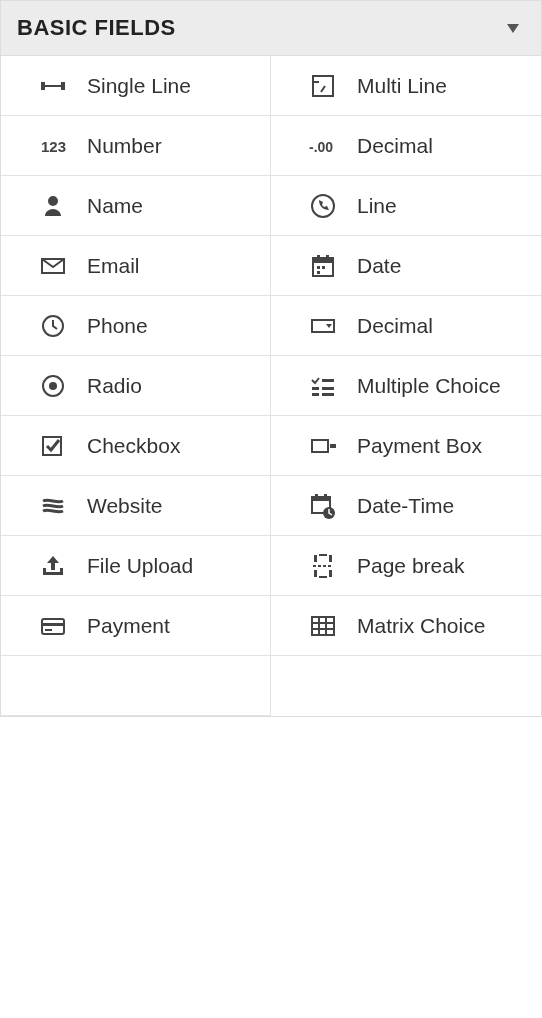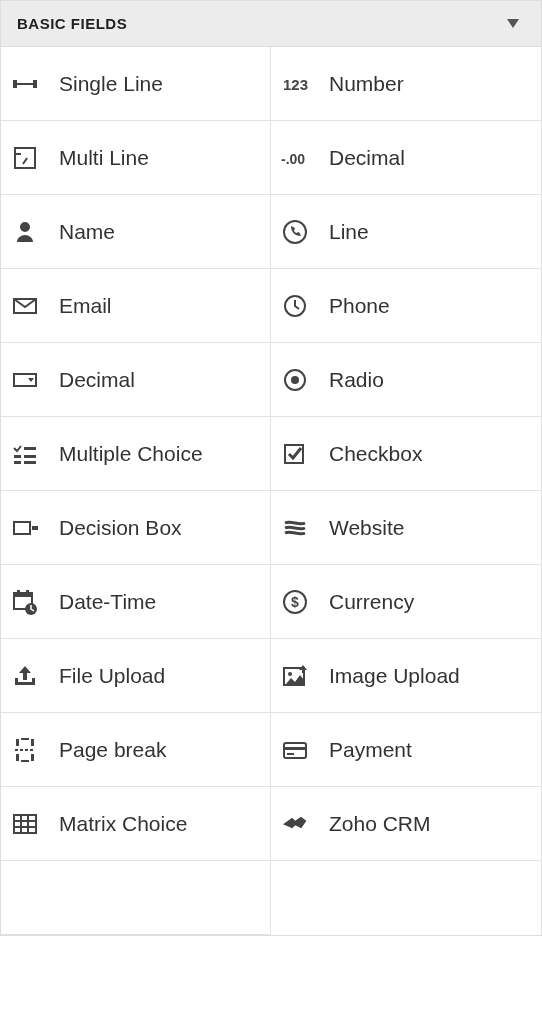--- a/index.html
+++ b/index.html
@@ -15,40 +15,40 @@
     background: #ececec;
     padding: 14px 16px;
     display: flex;
     justify-content: space-between;
     align-items: center;
     border-bottom: 1px solid #ddd;
     cursor: pointer;
   }
   .header-title {
     font-weight: 700;
-    font-size: 15px;
+    font-size: 22px;
     color: #222;
     letter-spacing: 0.5px;
   }
   .caret {
     width: 0; height: 0;
     border-left: 6px solid transparent;
     border-right: 6px solid transparent;
     border-top: 9px solid #555;
     margin-right: 6px;
   }
   .grid {
     display: grid;
     grid-template-columns: 1fr 1fr;
   }
   .cell {
     display: flex;
     align-items: center;
-    height: 74px;
-    padding: 0 4px;
+    height: 60px;
+    padding: 0 32px;
     border-bottom: 1px solid #e3e3e3;
     border-right: 1px solid #e3e3e3;
     cursor: grab;
   }
   .cell:nth-child(2n) { border-right: none; }
   .cell.empty { cursor: default; }
   .icon {
     width: 40px;
     display: flex;
     justify-content: center;
@@ -76,36 +76,36 @@
         <span class="icon">
           <svg viewBox="0 0 28 28">
             <use href="#single-line-icon"></use>
           </svg>
         </span>
         <span class="label">Single Line</span>
       </div>
       <div class="cell">
         <span class="icon">
           <svg viewBox="0 0 28 28">
+            <use href="#multi-line-icon"></use>
+          </svg>
+        </span>
+        <span class="label">Multi Line</span>
+      </div>
+      <div class="cell">
+        <span class="icon">
+          <svg viewBox="0 0 28 28">
             <use href="#number-icon"></use>
           </svg>
         </span>
         <span class="label">Number</span>
       </div>
       <div class="cell">
         <span class="icon">
           <svg viewBox="0 0 28 28">
-            <use href="#multi-line-icon"></use>
-          </svg>
-        </span>
-        <span class="label">Multi Line</span>
-      </div>
-      <div class="cell">
-        <span class="icon">
-          <svg viewBox="0 0 28 28">
             <use href="#decimal-icon"></use>
           </svg>
         </span>
         <span class="label">Decimal</span>
       </div>
       <div class="cell">
         <span class="icon">
           <svg viewBox="0 0 28 28">
             <use href="#name-icon"></use>
           </svg>
@@ -124,20 +124,28 @@
         <span class="icon">
           <svg viewBox="0 0 28 28">
             <use href="#email-icon"></use>
           </svg>
         </span>
         <span class="label">Email</span>
       </div>
       <div class="cell">
         <span class="icon">
           <svg viewBox="0 0 28 28">
+            <use href="#date-icon"></use>
+          </svg>
+        </span>
+        <span class="label">Date</span>
+      </div>
+      <div class="cell">
+        <span class="icon">
+          <svg viewBox="0 0 28 28">
             <use href="#time-icon"></use>
           </svg>
         </span>
         <span class="label">Phone</span>
       </div>
       <div class="cell">
         <span class="icon">
           <svg viewBox="0 0 28 28">
             <use href="#dropdown-icon"></use>
           </svg>
@@ -167,93 +175,69 @@
           </svg>
         </span>
         <span class="label">Checkbox</span>
       </div>
       <div class="cell">
         <span class="icon">
           <svg viewBox="0 0 28 28">
             <use href="#decision-box-icon"></use>
           </svg>
         </span>
-        <span class="label">Decision Box</span>
+        <span class="label">Payment Box</span>
       </div>
       <div class="cell">
         <span class="icon">
           <svg viewBox="0 0 28 28">
             <use href="#website-icon"></use>
           </svg>
         </span>
         <span class="label">Website</span>
       </div>
       <div class="cell">
         <span class="icon">
           <svg viewBox="0 0 28 28">
             <use href="#date-time-icon"></use>
           </svg>
         </span>
         <span class="label">Date-Time</span>
       </div>
       <div class="cell">
         <span class="icon">
           <svg viewBox="0 0 28 28">
-            <use href="#currency-icon"></use>
-          </svg>
-        </span>
-        <span class="label">Currency</span>
-      </div>
-      <div class="cell">
-        <span class="icon">
-          <svg viewBox="0 0 28 28">
             <use href="#file-upload-icon"></use>
           </svg>
         </span>
         <span class="label">File Upload</span>
       </div>
       <div class="cell">
         <span class="icon">
           <svg viewBox="0 0 28 28">
-            <use href="#image-upload-icon"></use>
-          </svg>
-        </span>
-        <span class="label">Image Upload</span>
-      </div>
-      <div class="cell">
-        <span class="icon">
-          <svg viewBox="0 0 28 28">
             <use href="#page-break-icon"></use>
           </svg>
         </span>
         <span class="label">Page break</span>
       </div>
       <div class="cell">
         <span class="icon">
           <svg viewBox="0 0 28 28">
             <use href="#payment-icon"></use>
           </svg>
         </span>
         <span class="label">Payment</span>
       </div>
       <div class="cell">
         <span class="icon">
           <svg viewBox="0 0 28 28">
             <use href="#matrix-choice-icon"></use>
           </svg>
         </span>
         <span class="label">Matrix Choice</span>
-      </div>
-      <div class="cell">
-        <span class="icon">
-          <svg viewBox="0 0 28 28">
-            <use href="#zoho-crm-icon"></use>
-          </svg>
-        </span>
-        <span class="label">Zoho CRM</span>
       </div>
       <div class="cell empty"></div>
     </div>
 </div>
 
 <svg width="0" height="0" style="position:absolute">
 <defs>
   <g id="single-line-icon">
         <rect x="4" y="13" width="20" height="2"></rect>
         <rect x="2" y="10" width="4" height="8"></rect>

